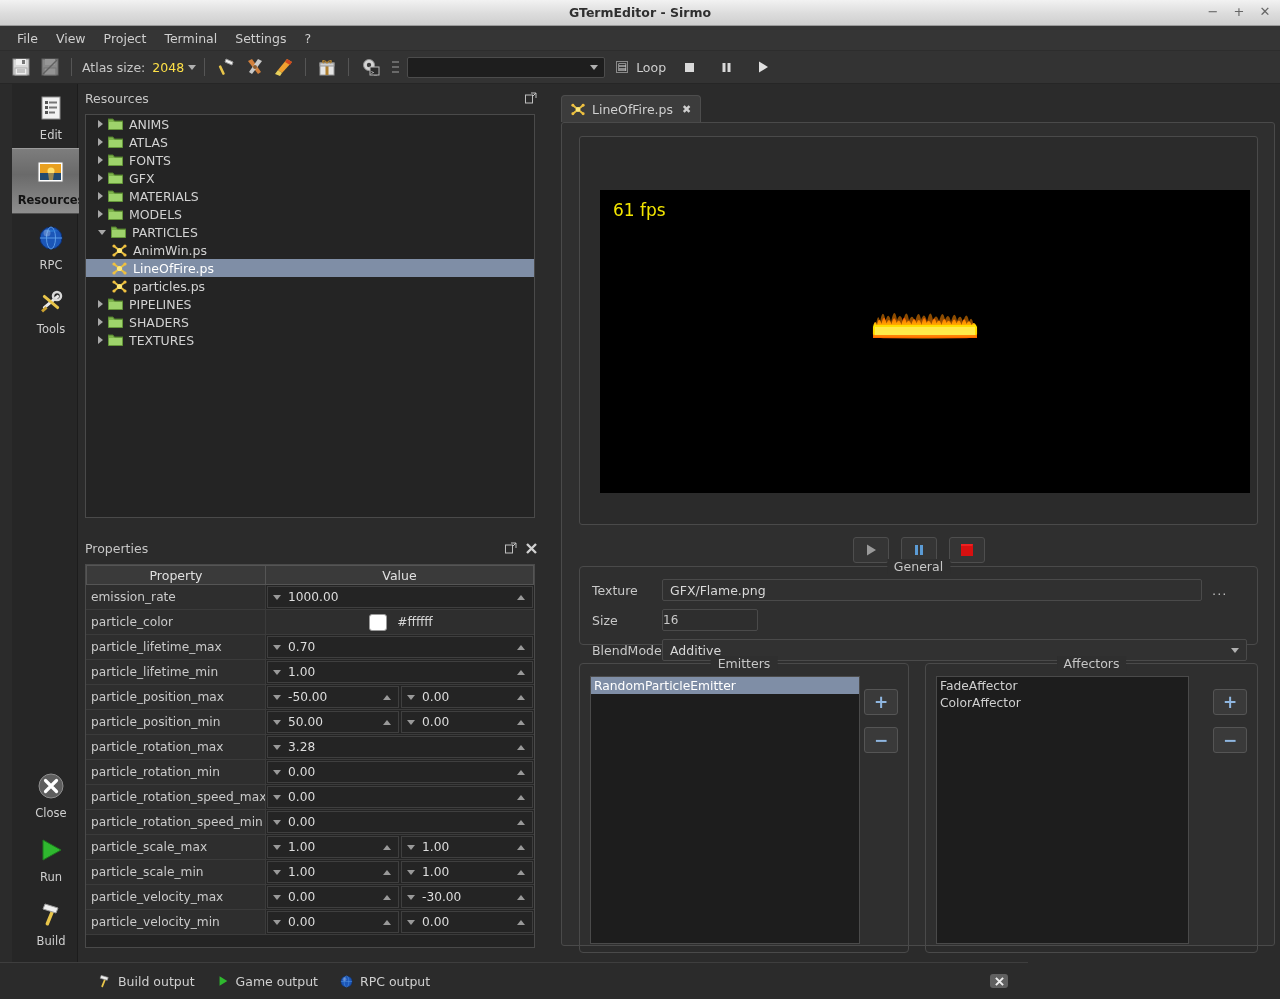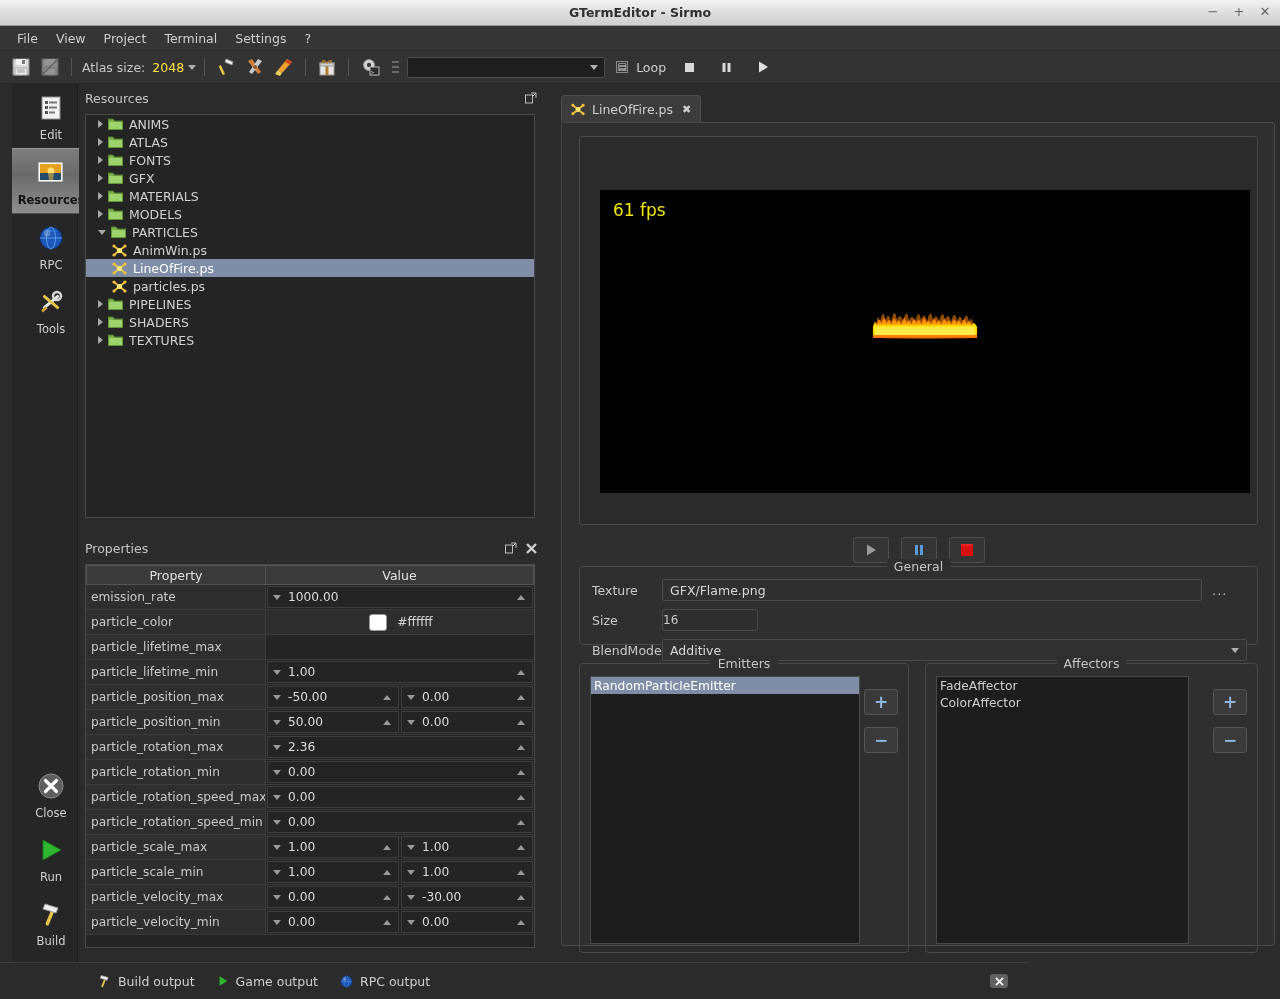--- a/index.html
+++ b/index.html
@@ -584,20 +584,27 @@
         <div class="pt-val">
           <div class="colorcell">
             <span class="swatch" id="sw0" style="background: rgb(255, 255, 255);"></span>
             <span class="hexval">#ffffff</span>
           </div>
         </div>
       </div>
 
       <div class="pt-row">
         <div class="pt-name">particle_lifetime_max</div>
+        <div class="pt-val">
+          <div class="spin">
+              <i class="dn"></i>
+              <span class="sv">0.70</span>
+              <i class="up"></i>
+            </div>
+        </div>
       </div>
 
       <div class="pt-row">
         <div class="pt-name">particle_lifetime_min</div>
         <div class="pt-val">
           <div class="spin">
               <i class="dn"></i>
               <span class="sv">1.00</span>
               <i class="up"></i>
             </div>
@@ -634,21 +641,21 @@
               <i class="up"></i>
             </div>
         </div>
       </div>
 
       <div class="pt-row">
         <div class="pt-name">particle_rotation_max</div>
         <div class="pt-val">
           <div class="spin">
               <i class="dn"></i>
-              <span class="sv">2.36</span>
+              <span class="sv">3.28</span>
               <i class="up"></i>
             </div>
         </div>
       </div>
 
       <div class="pt-row">
         <div class="pt-name">particle_rotation_min</div>
         <div class="pt-val">
           <div class="spin">
               <i class="dn"></i>

